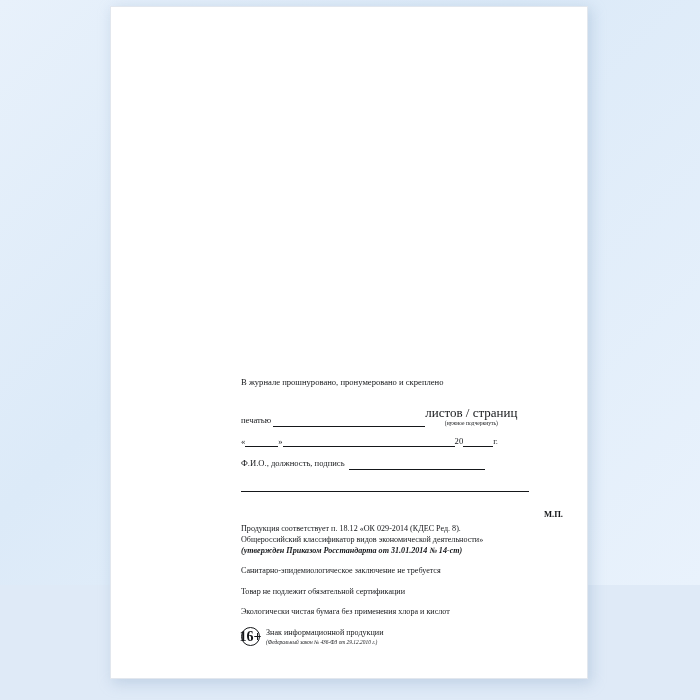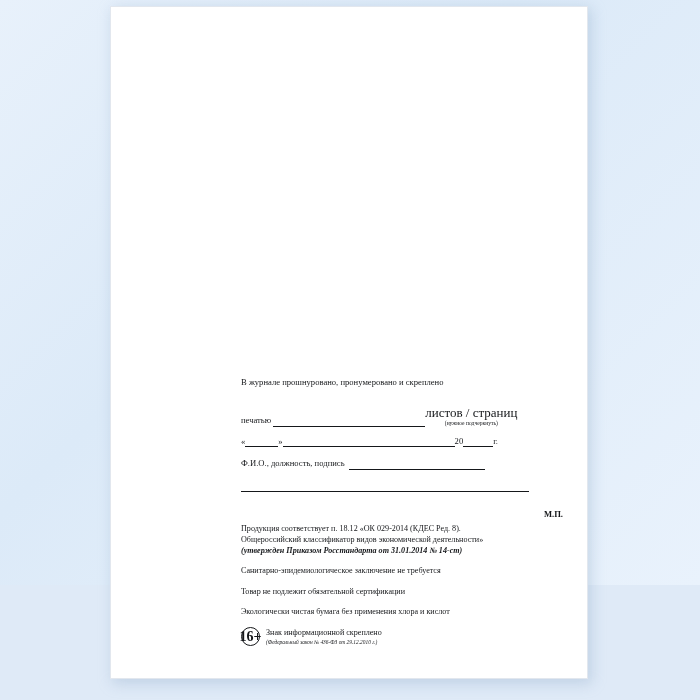--- a/index.html
+++ b/index.html
@@ -196,20 +196,20 @@
         <div class="info-para tight">Общероссийский классификатор видов экономической деятельности»</div>
         <div class="info-para italic-bold">(утвержден Приказом Росстандарта от 31.01.2014 № 14-ст)</div>
         <div class="info-para">Санитарно-эпидемиологическое заключение не требуется</div>
         <div class="info-para">Товар не подлежит обязательной сертификации</div>
         <div class="info-para">Экологически чистая бумага без применения хлора и кислот</div>
       </div>
 
       <div class="age-row">
         <div class="age-badge">16+</div>
         <div>
-          <div class="age-text">Знак информационной скреплено</div>
+          <div class="age-text">Знак информационной продукции</div>
           <div class="age-law">(Федеральный закон № 436-ФЗ от 29.12.2010 г.)</div>
         </div>
       </div>
 
     </div>
   </div>
 </div>
 
 </body></html>

